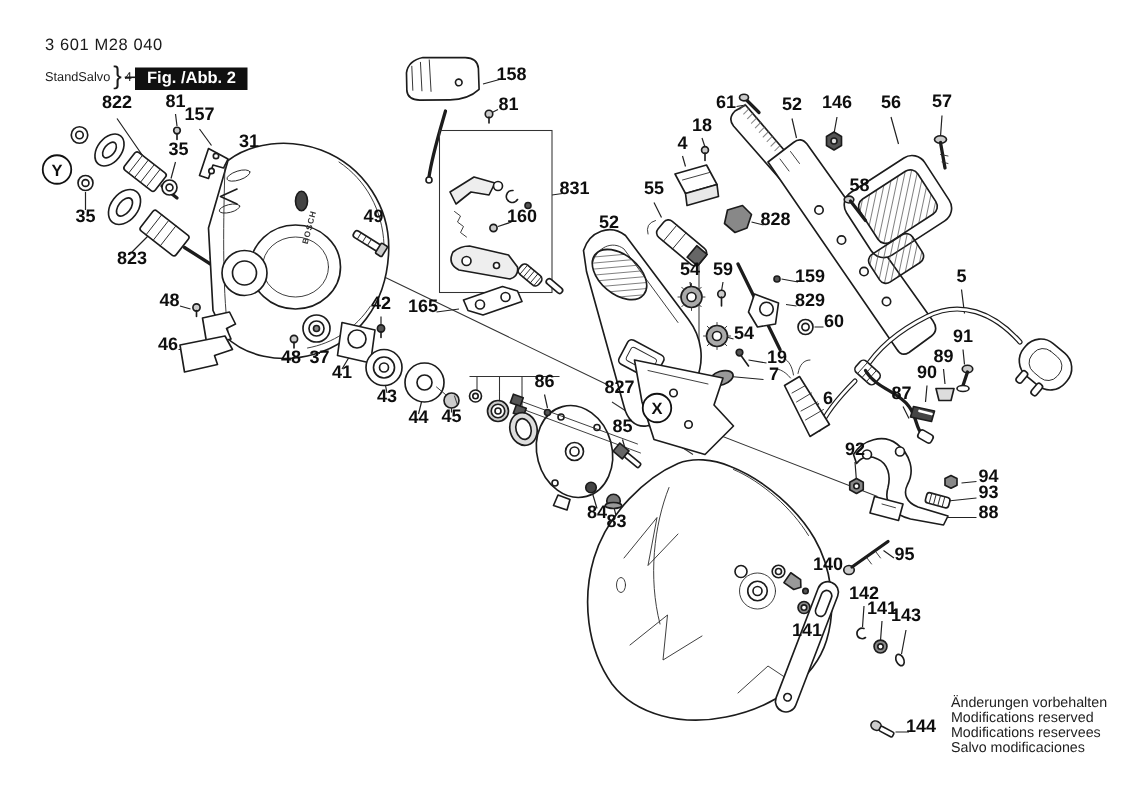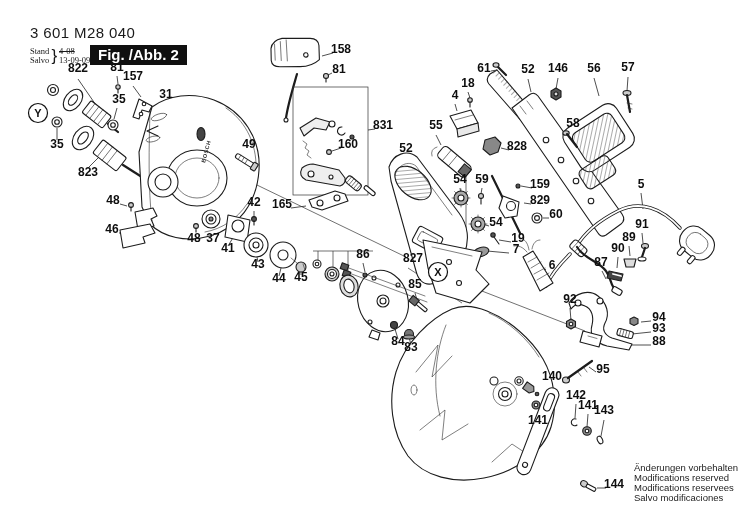--- a/index.html
+++ b/index.html
@@ -13,27 +13,27 @@
   .leader{stroke:#222;stroke-width:0.8;fill:none;}
   .grp{stroke:#333;stroke-width:0.7;fill:none;}
   .cordO{stroke:#1c1c1c;stroke-width:3.4;fill:none;stroke-linecap:round;}
   .cordI{stroke:#fff;stroke-width:1.8;fill:none;stroke-linecap:round;}
   .part-label{font:bold 12px "Liberation Sans",sans-serif;fill:#0e0e0e;text-anchor:middle;}
   .balloon-text{font:bold 11px "Liberation Sans",sans-serif;fill:#0e0e0e;text-anchor:middle;}
   .footer-note{font:9.5px "Liberation Sans",sans-serif;fill:#222;}
   .logo-text{font:bold 5.5px "Liberation Sans",sans-serif;fill:#333;letter-spacing:.6px;}
   
   #hdr{position:absolute;left:30px;top:24px;color:#1a1a1a;}
-  #part-number{font-size:15px;letter-spacing:.4px;}
+  #part-number{font-size:11px;letter-spacing:.4px;}
   #rev{display:flex;align-items:center;margin-top:5px;}
-  #rev .col{display:flex;flex-direction:column;font-size:8.5px;line-height:9px;font-family:Liberation Serif, serif;}
+  #rev .col{display:flex;flex-direction:row;font-size:8.5px;line-height:9px;}
   #rev .brace{font-size:17px;font-weight:400;margin:0 2px 0 2px;}
   .strike{text-decoration:line-through;}
   #fig-box{position:absolute;left:90px;top:45px;background:#101010;color:#fff;
-           font-weight:bold;font-size:15px;padding:1px 8px 2px 8px;}
+           font-weight:bold;font-size:11px;padding:1px 8px 2px 8px;}
 </style>
 </head>
 <body>
 
 <div id="page">
 
   <svg id="diagram" width="750" height="530" viewBox="0 0 750 530">
     <defs>
       <pattern id="hatch" width="4" height="4" patternUnits="userSpaceOnUse" patternTransform="rotate(45)">
         <line x1="0" y1="0" x2="0" y2="4" stroke="#555" stroke-width="1"></line>

